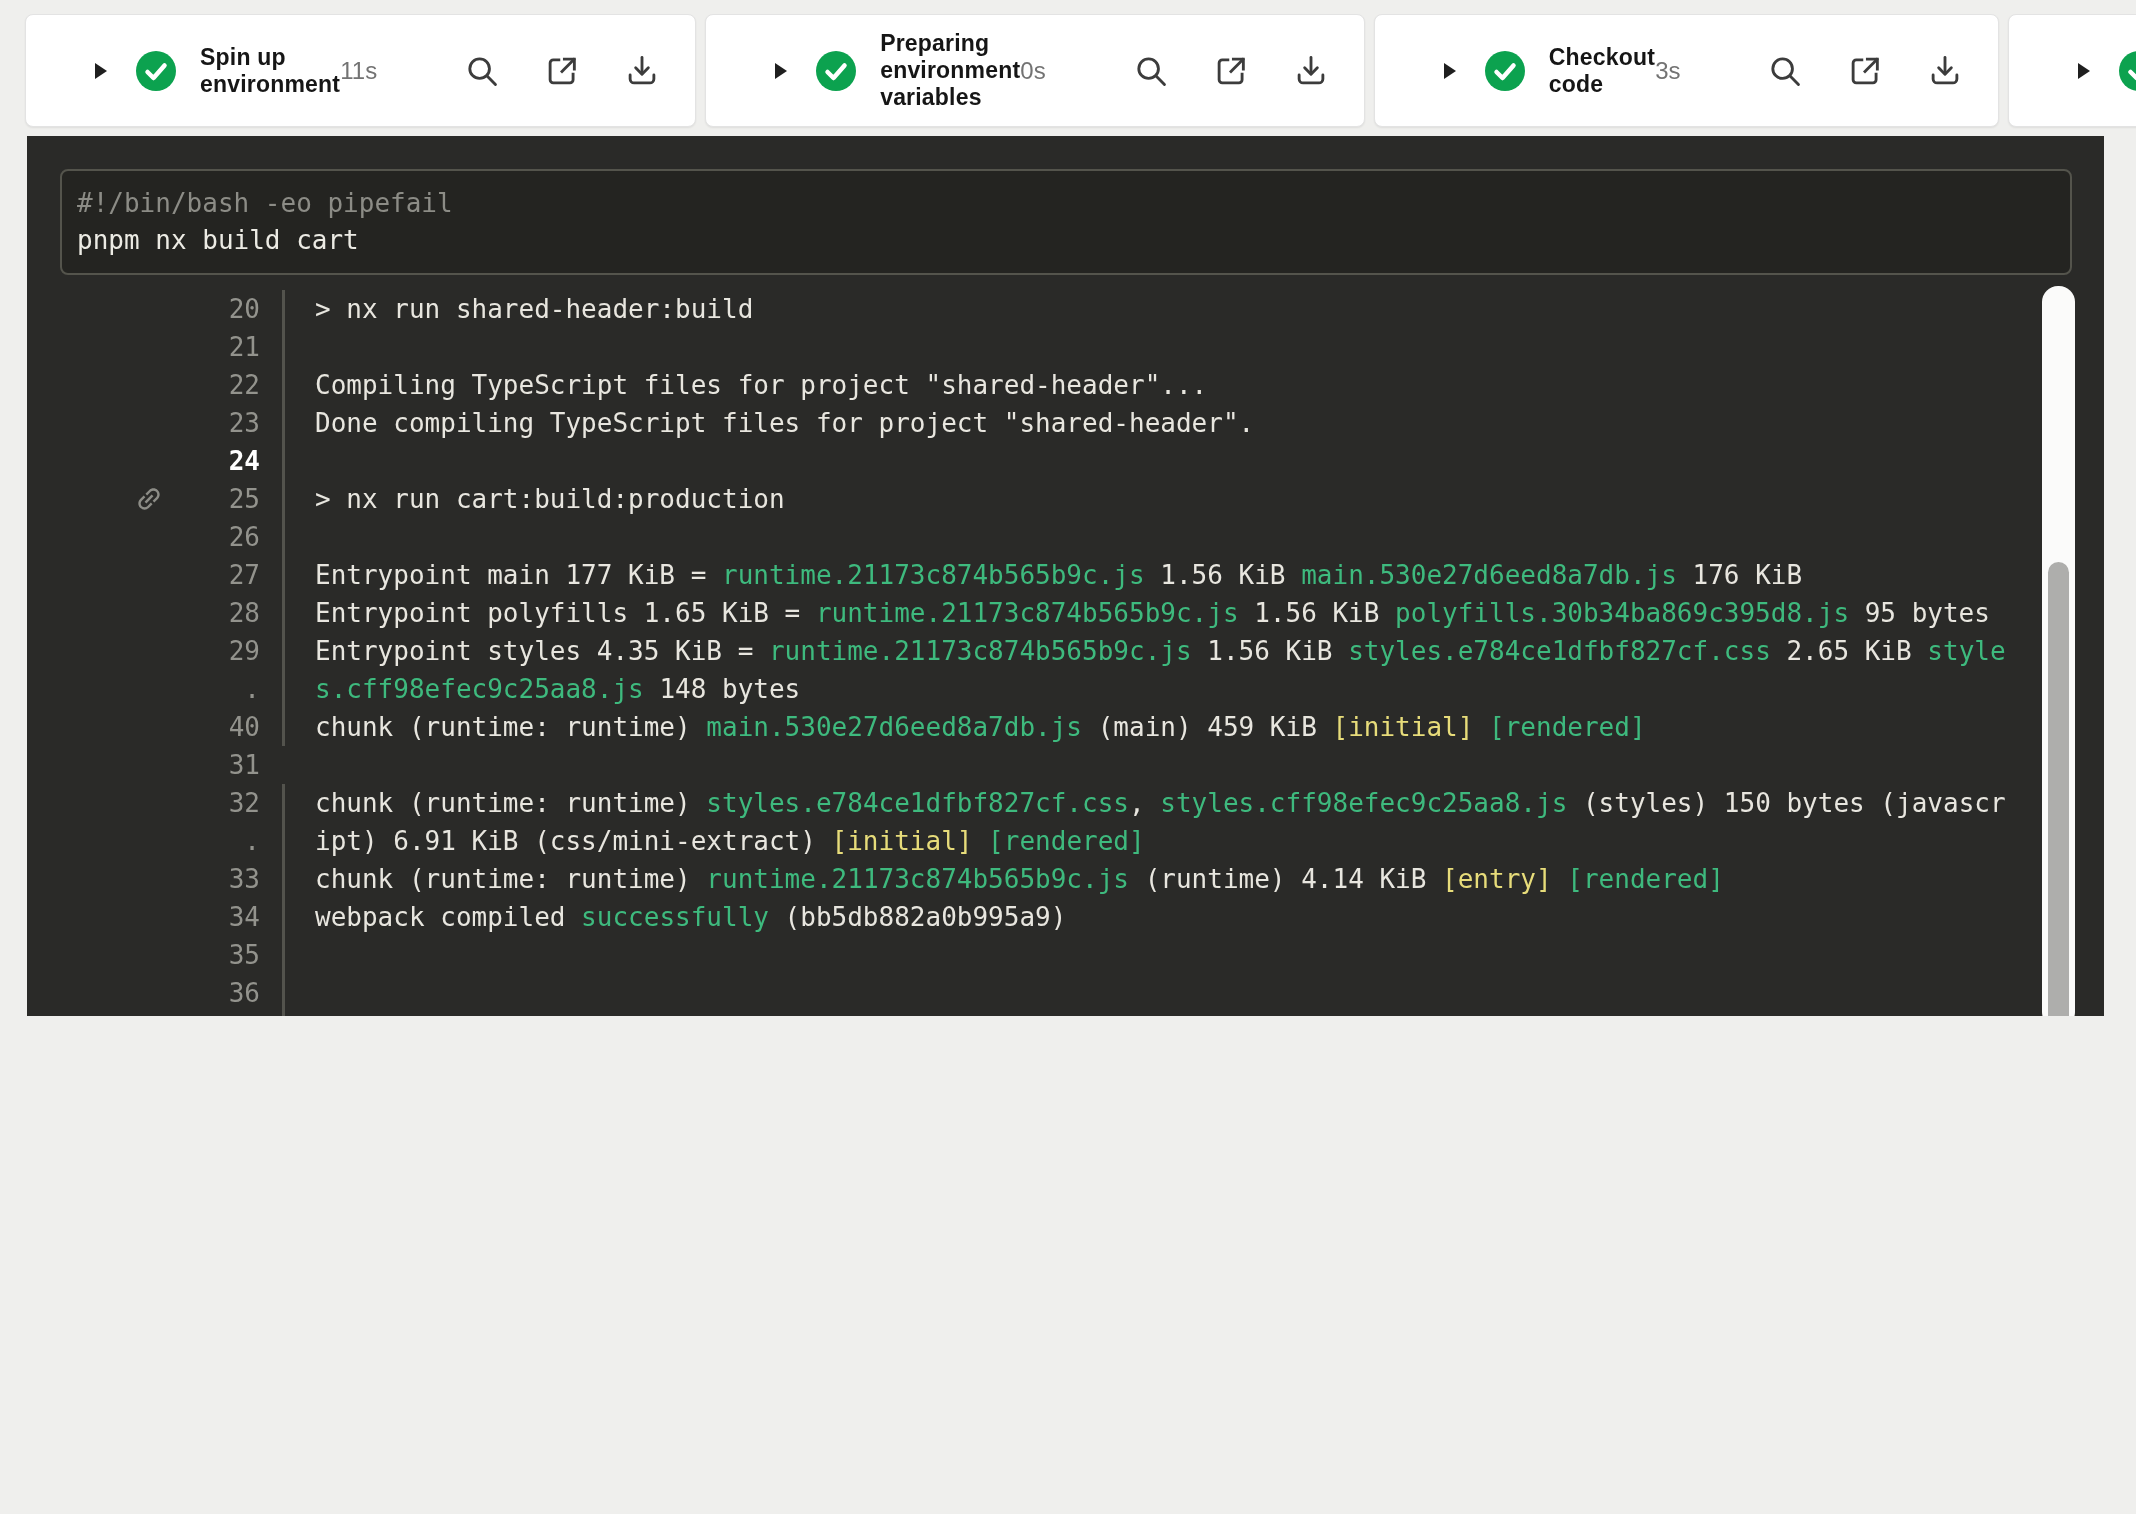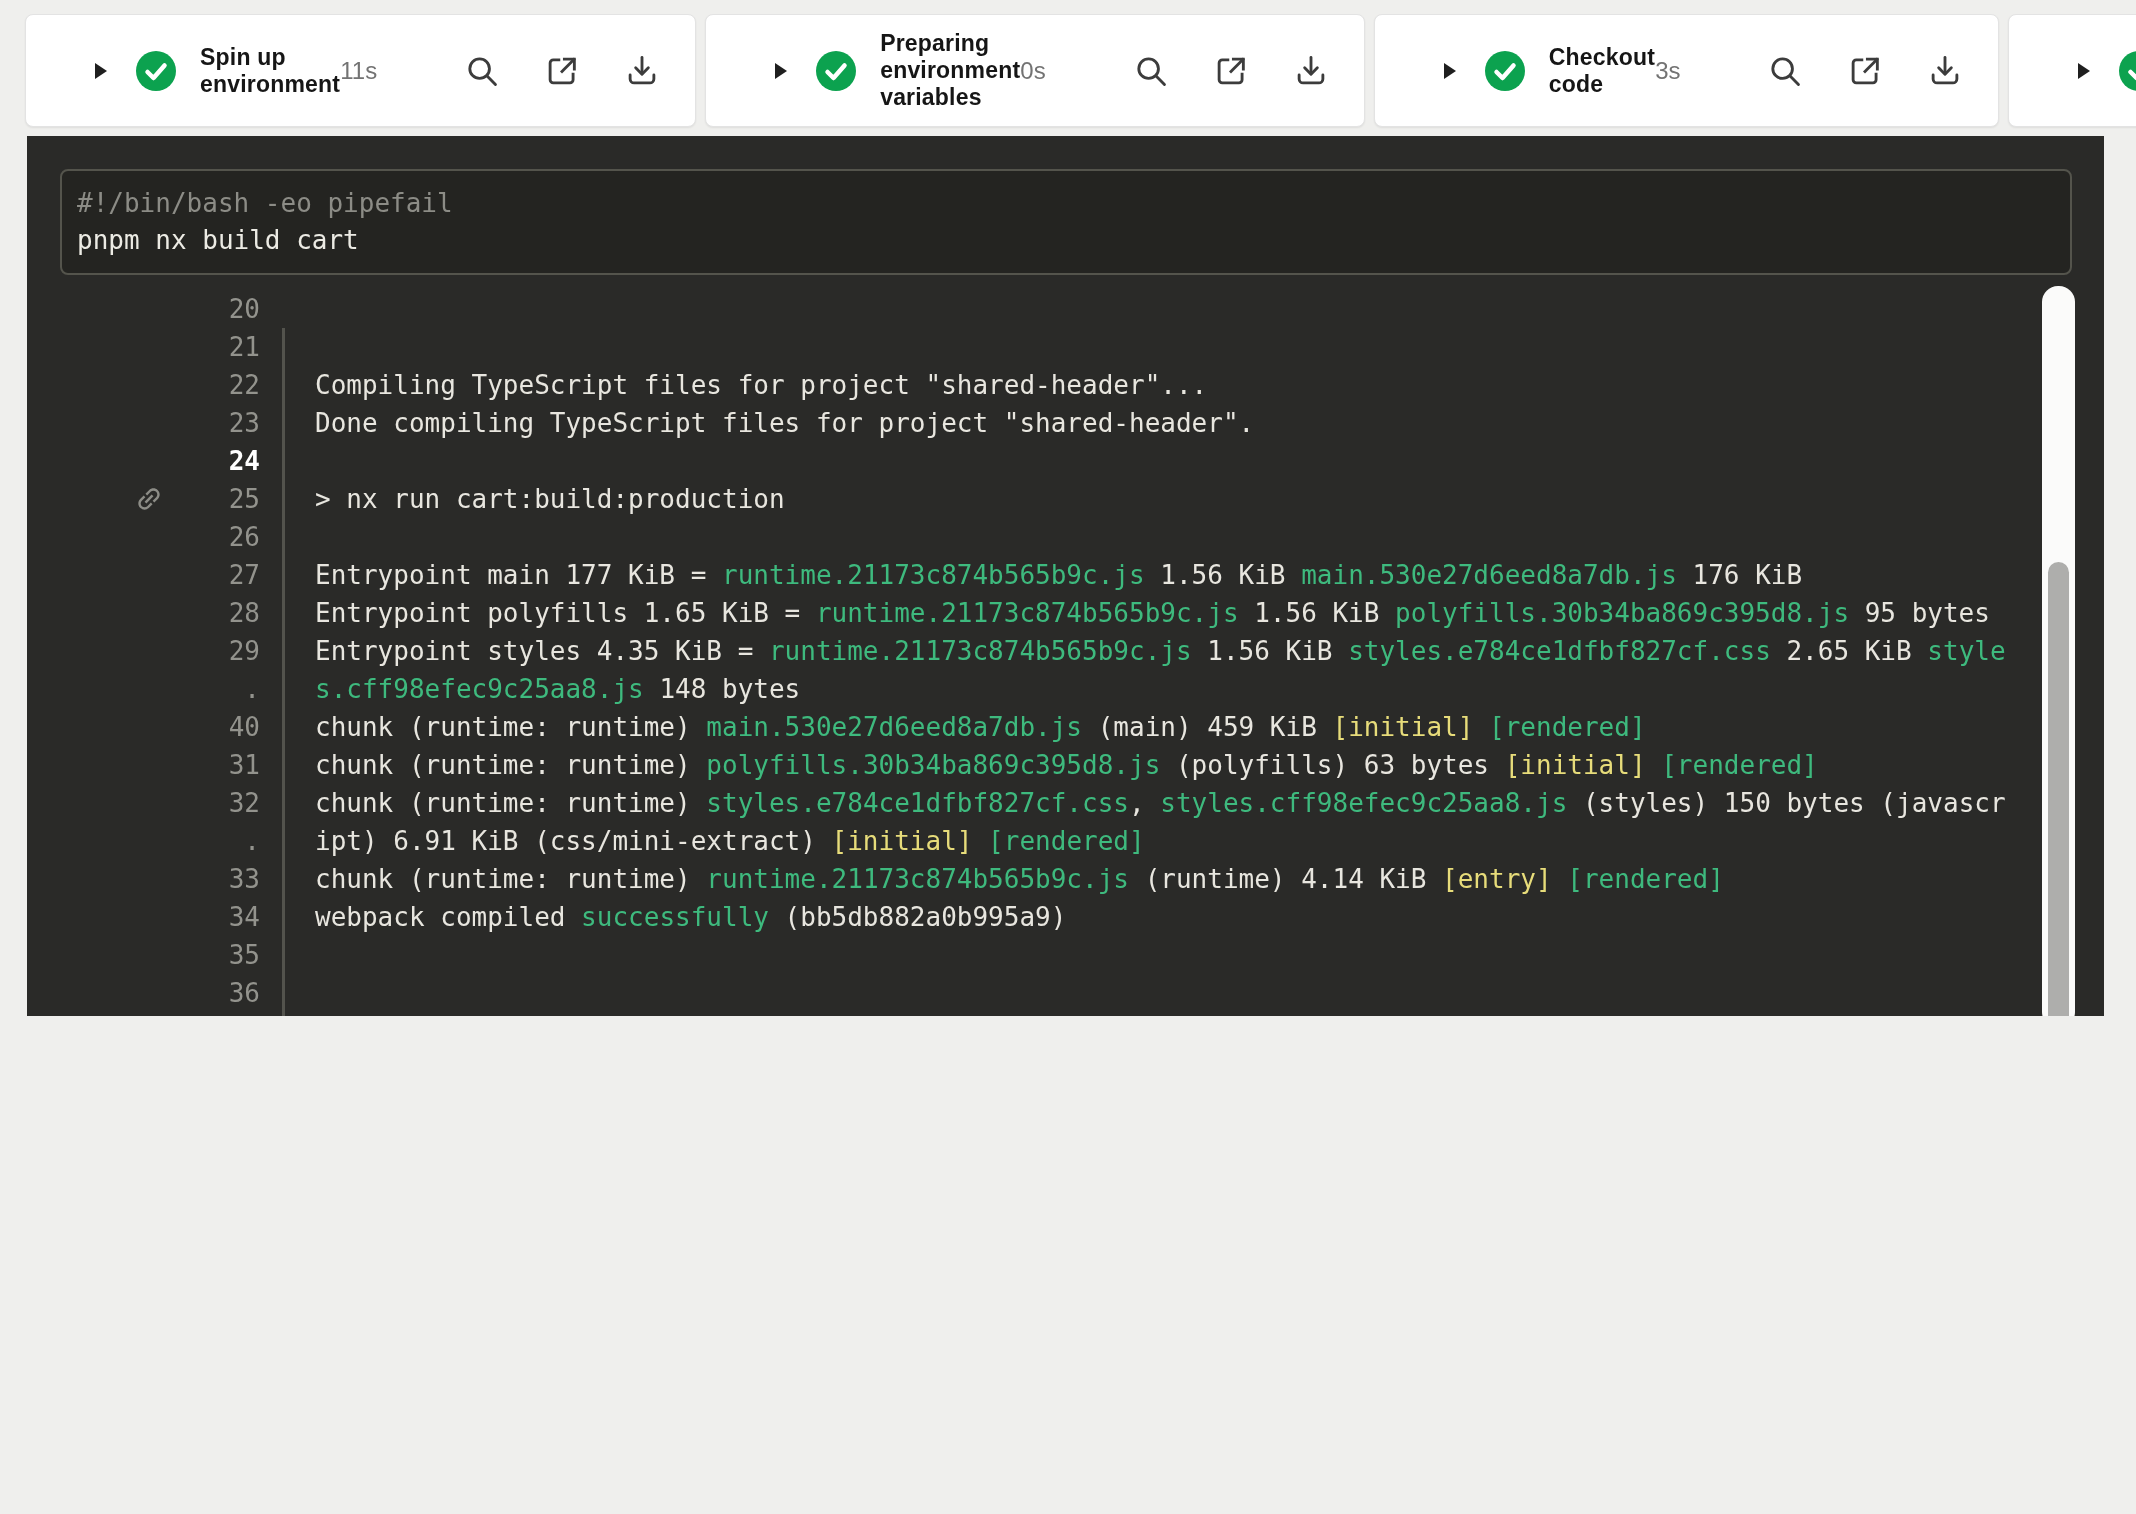--- a/index.html
+++ b/index.html
@@ -264,20 +264,21 @@
 
 <div class="terminal">
   <div class="cmdbox">
     <div class="cmd-line cmd-shebang">#!/bin/bash -eo pipefail</div>
     <div class="cmd-line cmd-text">pnpm nx build cart</div>
   </div>
   <div class="log">
   <div class="log-row">
     <span class="gutter-icon"></span>
     <span class="lnum">20</span>
+    <span class="ltext"><span class="seg-d">&gt; nx run shared-header:build</span></span>
   </div>
 
   <div class="log-row">
     <span class="gutter-icon"></span>
     <span class="lnum">21</span>
     <span class="ltext"></span>
   </div>
 
   <div class="log-row">
     <span class="gutter-icon"></span>
@@ -341,21 +342,20 @@
 
   <div class="log-row">
     <span class="gutter-icon"></span>
     <span class="lnum">40</span>
     <span class="ltext"><span class="seg-d">chunk (runtime: runtime) </span><span class="seg-g">main.530e27d6eed8a7db.js</span><span class="seg-d"> (main) 459 KiB </span><span class="seg-y">[initial]</span><span class="seg-d"> </span><span class="seg-g">[rendered]</span></span>
   </div>
 
   <div class="log-row">
     <span class="gutter-icon"></span>
     <span class="lnum">31</span>
-    <span class="ltext"><span class="seg-d">chunk (runtime: runtime) </span><span class="seg-g">polyfills.30b34ba869c395d8.js</span><span class="seg-d"> (polyfills) 63 bytes </span><span class="seg-y">[initial]</span><span class="seg-d"> </span><span class="seg-g">[rendered]</span></span>
   </div>
 
   <div class="log-row">
     <span class="gutter-icon"></span>
     <span class="lnum">32</span>
     <span class="ltext"><span class="seg-d">chunk (runtime: runtime) </span><span class="seg-g">styles.e784ce1dfbf827cf.css</span><span class="seg-d">, </span><span class="seg-g">styles.cff98efec9c25aa8.js</span><span class="seg-d"> (styles) 150 bytes (javascr</span></span>
   </div>
 
   <div class="log-row">
     <span class="gutter-icon"></span>

